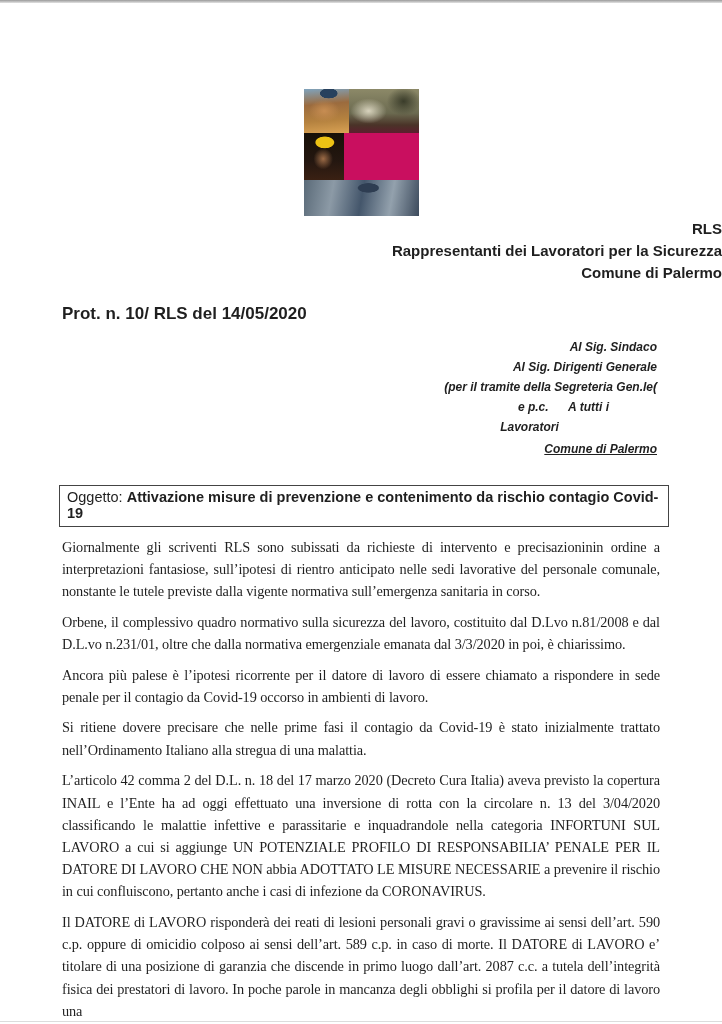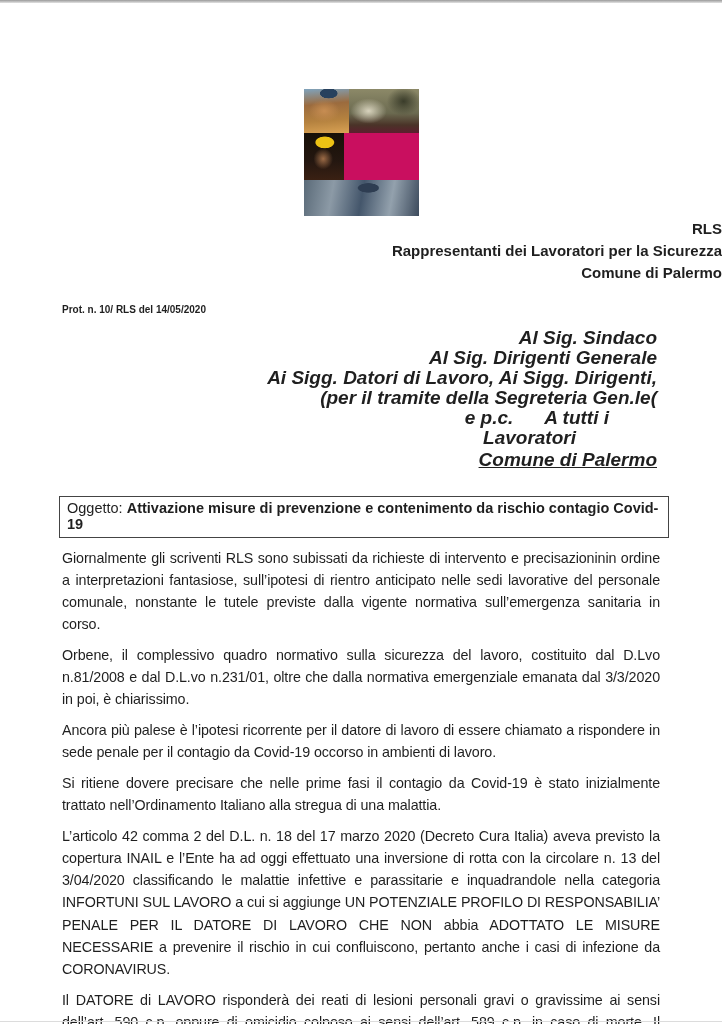--- a/index.html
+++ b/index.html
@@ -45,38 +45,38 @@
   .magenta { flex:1; background:#c90f5f; }
   .ph-worker {
     width:100%;
     background:
       radial-gradient(ellipse 18px 8px at 56% 22%, #2e3d52 0%, #2e3d52 55%, transparent 62%),
       linear-gradient(100deg, #5a6a78 0%, #8c9aa6 25%, #44566b 50%, #93a1ad 75%, #3c4a5c 100%);
   }
 
   
   .org { text-align:right; font-weight:bold; font-size:15px; line-height:22px; margin-top:2px; }
-  .prot { font-weight:bold; font-size:10px; margin:20px 62px 0 62px; }
+  .prot { font-weight:bold; font-size:17px; margin:20px 62px 0 62px; }
 
   
   .recipients { margin:13px 65px 0 62px; font-weight:bold; font-style:italic;
-                font-size:19px; line-height:20px; text-align:right; }
+                font-size:12px; line-height:20px; text-align:right; }
   .r-epc { padding-right:48px; white-space:pre; }
   .r-lav { text-align:center; padding-left:340px; }
   .r-city { text-decoration:underline; margin-top:2px; }
 
   
   .subject-box { margin:26px 53px 0 59px; border:1px solid #444;
                  padding:3px 7px 5px; font-size:14.5px; }
   .subject-text { font-weight:bold; }
 
   
   .body-text { margin:0 62px; font-size:14.3px; letter-spacing:-0.1px;
                line-height:22.2px; text-align:justify; }
-  .body-text p { margin:8.5px 0 0 0; }
+  .body-text p { margin:8.5px 0 0 0;font-family:Liberation Serif, serif; }
 </style>
 </head>
 <body>
 
 <div>
 
   <div class="top-edge"></div>
 
   <div class="collage">
     <div class="c-row row1">
@@ -96,21 +96,20 @@
     <div>RLS</div>
     <div>Rappresentanti dei Lavoratori per la Sicurezza</div>
     <div>Comune di Palermo</div>
   </div>
 
   <div class="prot">Prot. n. 10/ RLS del 14/05/2020</div>
 
   <div class="recipients">
     <div>Al Sig. Sindaco</div>
     <div>Al Sig. Dirigenti Generale</div>
-    <div>Ai Sigg. Datori di Lavoro, Ai Sigg. Dirigenti,</div>
     <div>(per il tramite della Segreteria Gen.le(</div>
     <div class="r-epc">e p.c.      A tutti i</div>
     <div class="r-lav">Lavoratori</div>
     <div class="r-city">Comune di Palermo</div>
   </div>
 
   <div class="subject-box">
     <span>Oggetto:</span>
     <span class="subject-text">Attivazione misure di prevenzione e contenimento da rischio contagio Covid-19</span>
   </div>

